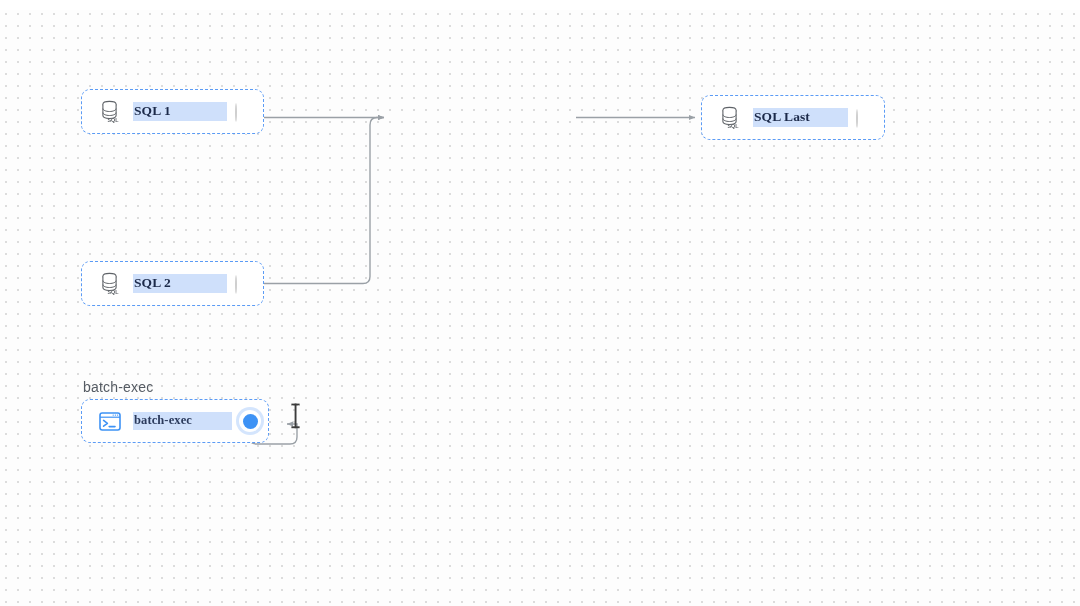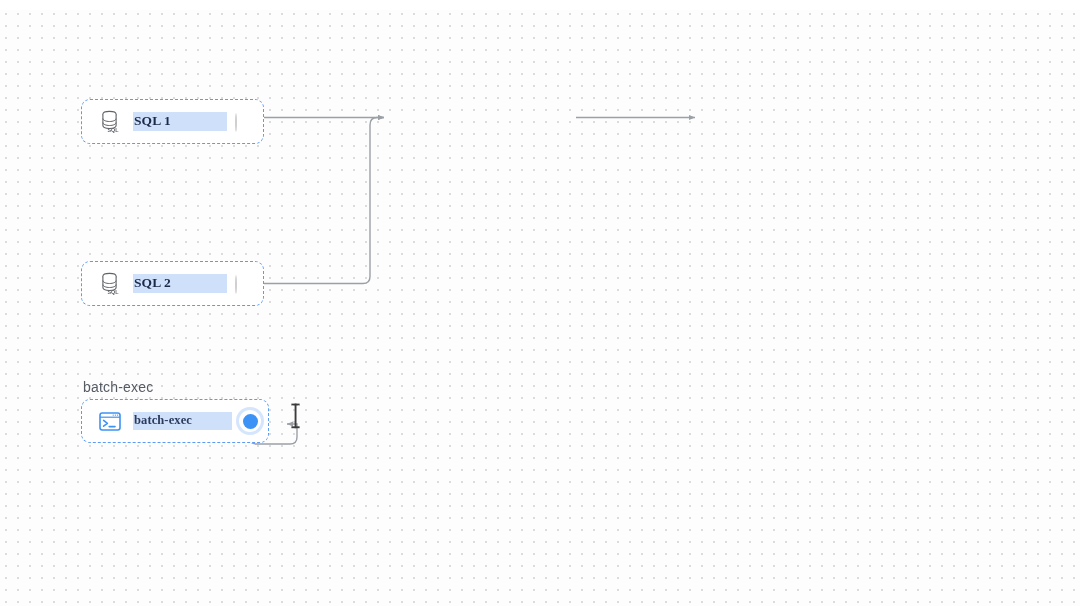--- a/index.html
+++ b/index.html
@@ -167,21 +167,21 @@
 
     <path d="M264,117.5 L384,117.5" fill="none" stroke="#9aa0a6" stroke-width="1.4" marker-end="url(#arrow)"></path>
 
     <path d="M264,283.5 L363,283.5 Q370,283.5 370,276.5 L370,125 Q370,117.5 377,117.5 L384,117.5" fill="none" stroke="#9aa0a6" stroke-width="1.4" marker-end="url(#arrow)"></path>
 
     <path d="M576,117.5 L695,117.5" fill="none" stroke="#9aa0a6" stroke-width="1.4" marker-end="url(#arrow)"></path>
 
     <path d="M249.5,429 L249.5,437 Q249.5,444 256.5,444 L290,444 Q297,444 297,437 L297,424 L287,424" fill="none" stroke="#9aa0a6" stroke-width="1.4" marker-end="url(#arrow-left)"></path>
   </svg>
 
-  <div class="node" style="left:81px; top:99px; width:183px; height:45px;align-items:center;">
+  <div class="node" style="left:81px; top:89px; width:183px; height:45px;align-items:center;">
     <span class="node-icon">
       <svg width="21" height="23" viewBox="0 0 21 23">
         <ellipse cx="9.5" cy="4.3" rx="6.6" ry="2.9" fill="#ffffff" stroke="#5f6368" stroke-width="1.1"></ellipse>
         <path d="M2.9,4.3 L2.9,15.6 C2.9,17.2 5.85,18.5 9.5,18.5 C13.15,18.5 16.1,17.2 16.1,15.6 L16.1,4.3" fill="#ffffff" stroke="#5f6368" stroke-width="1.1"></path>
         <path d="M2.9,8.6 C2.9,10.2 5.85,11.5 9.5,11.5 C13.15,11.5 16.1,10.2 16.1,8.6" fill="none" stroke="#5f6368" stroke-width="1"></path>
         <path d="M2.9,12.6 C2.9,14.2 5.85,15.5 9.5,15.5 C13.15,15.5 16.1,14.2 16.1,12.6" fill="none" stroke="#5f6368" stroke-width="1"></path>
         <text x="7.5" y="21.9" font-family="'Liberation Sans', sans-serif" font-size="5.4" font-weight="700" fill="#5f6368">SQL</text>
       </svg>
     </span>
     <span class="node-label">SQL 1</span>
@@ -200,20 +200,35 @@
         <text x="7.5" y="21.9" font-family="'Liberation Sans', sans-serif" font-size="5.4" font-weight="700" fill="#5f6368">SQL</text>
       </svg>
     </span>
     <span class="node-label">SQL 2</span>
     <span class="node-status">
       <span class="status-icon"></span>
     </span>
   </div>
 
 
+  <div class="node" style="left:701px; top:95px; width:184px; height:45px;">
+    <span class="node-icon">
+      <svg width="21" height="23" viewBox="0 0 21 23">
+        <ellipse cx="9.5" cy="4.3" rx="6.6" ry="2.9" fill="#ffffff" stroke="#5f6368" stroke-width="1.1"></ellipse>
+        <path d="M2.9,4.3 L2.9,15.6 C2.9,17.2 5.85,18.5 9.5,18.5 C13.15,18.5 16.1,17.2 16.1,15.6 L16.1,4.3" fill="#ffffff" stroke="#5f6368" stroke-width="1.1"></path>
+        <path d="M2.9,8.6 C2.9,10.2 5.85,11.5 9.5,11.5 C13.15,11.5 16.1,10.2 16.1,8.6" fill="none" stroke="#5f6368" stroke-width="1"></path>
+        <path d="M2.9,12.6 C2.9,14.2 5.85,15.5 9.5,15.5 C13.15,15.5 16.1,14.2 16.1,12.6" fill="none" stroke="#5f6368" stroke-width="1"></path>
+        <text x="7.5" y="21.9" font-family="'Liberation Sans', sans-serif" font-size="5.4" font-weight="700" fill="#5f6368">SQL</text>
+      </svg>
+    </span>
+    <span class="node-label">SQL Last</span>
+    <span class="node-status">
+      <span class="status-icon"></span>
+    </span>
+  </div>
 
   <div class="group-label" style="left:83px; top:379px;">batch-exec</div>
 
   <div class="node" style="left:81px; top:399px; width:188px; height:44px;">
     <span class="node-icon">
       <svg width="22" height="19" viewBox="0 0 22 19">
         <rect x="1" y="1" width="20" height="17" rx="2.2" ry="2.2" fill="#ffffff" stroke="#3d92f5" stroke-width="1.6"></rect>
         <path d="M1,5.2 L21,5.2" stroke="#3d92f5" stroke-width="1.2"></path>
         <circle cx="14.2" cy="3.1" r="0.7" fill="#3d92f5"></circle>
         <circle cx="16.4" cy="3.1" r="0.7" fill="#3d92f5"></circle>

